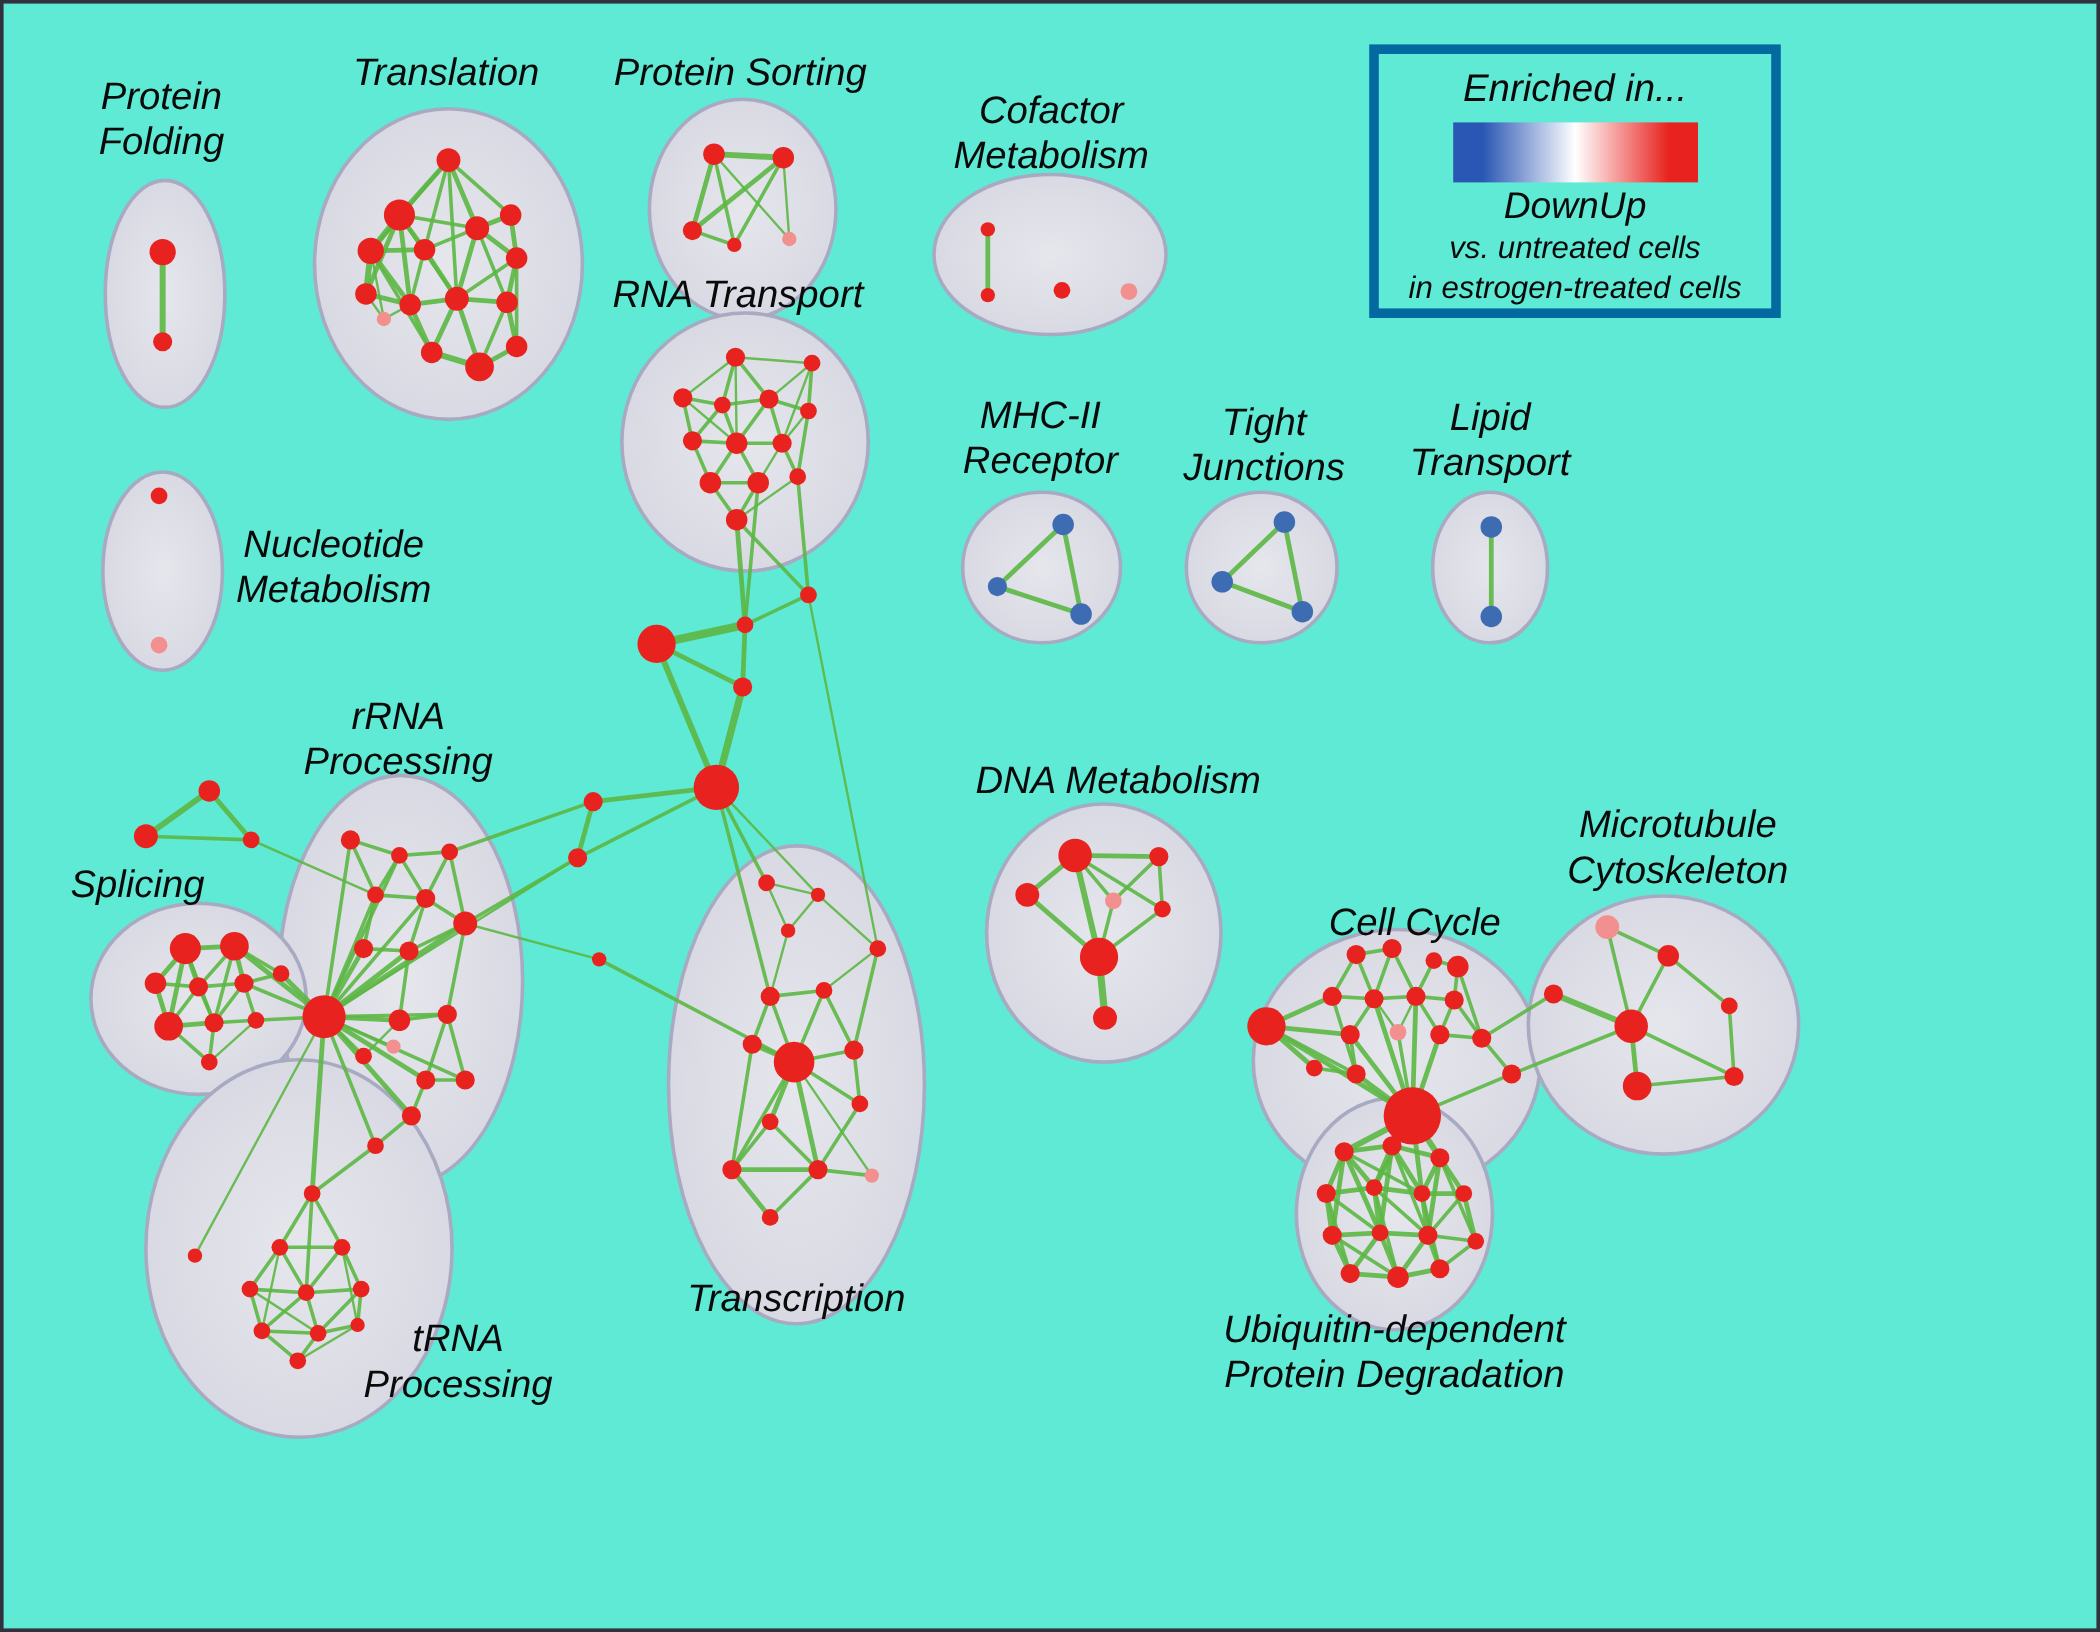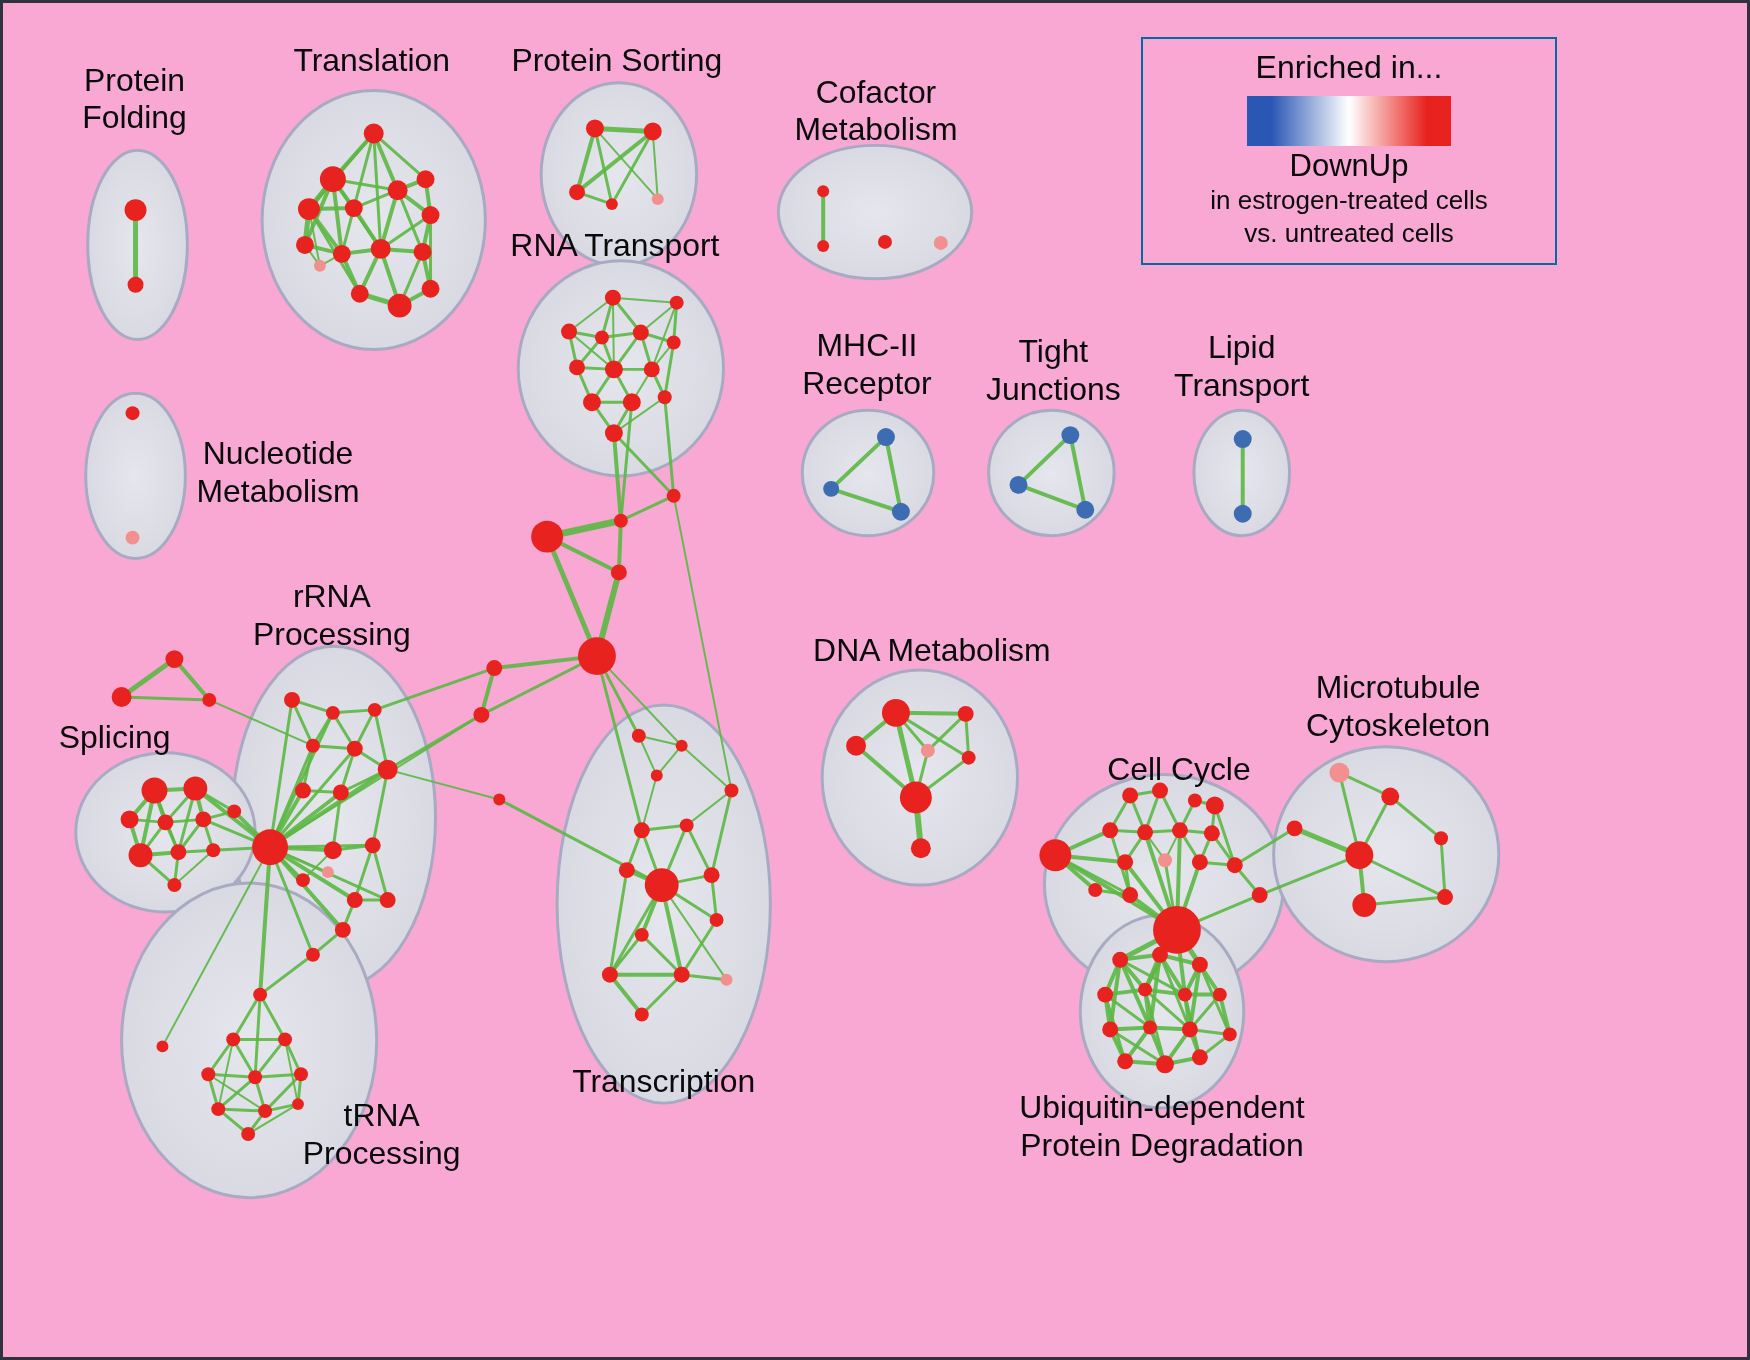--- a/index.html
+++ b/index.html
@@ -1,28 +1,29 @@
 <!DOCTYPE html>
 <html><head>
 <meta charset="utf-8">
 <style>
   html,body{margin:0;padding:0;background:#ffffff;}
   .page{
     position:relative;
     width:1750px;height:1360px;
     box-sizing:border-box;
-    background:#f9a8d4;
+    background:#5eead4;
     border:3px solid #32323e;
     overflow:hidden;
     font-family:"Liberation Sans",sans-serif;
+    font-style:italic;
   }
   #net{position:absolute;left:0;top:0;width:100%;height:100%;}
   .legend{
-    position:absolute;left:1138px;top:34px;width:416px;height:228px;
-    box-sizing:border-box;border:2px solid #0369a1;
+    position:absolute;left:1138px;top:34px;width:343px;height:228px;
+    box-sizing:border-box;border:8px solid #0369a1;
     text-align:center;color:#0a0a0a;z-index:5;
   }
   .legend-title{font-size:32px;margin-top:10px;}
   .legend-bar{width:204px;height:50px;margin:10px auto 2px;}
   .legend-row{display:flex;justify-content:center;width:252px;margin:0 auto;font-size:31px;}
   .legend-sub{font-size:26px;line-height:33px;}
 </style>
 </head>
 <body>
 
@@ -578,16 +579,16 @@
       </g>
     </svg>
 
   <div class="legend">
     <div class="legend-title">Enriched in...</div>
     <div class="legend-bar" style="background: linear-gradient(90deg, rgb(42, 87, 180) 0%, rgb(42, 87, 180) 12%, rgb(255, 255, 255) 50%, rgb(232, 35, 31) 88%, rgb(232, 35, 31) 100%);"></div>
     <div class="legend-row">
       <span>Down</span>
       <span>Up</span>
     </div>
+    <div class="legend-sub">vs. untreated cells</div>
     <div class="legend-sub">in estrogen-treated cells</div>
-    <div class="legend-sub">vs. untreated cells</div>
   </div>
 </div>
 
 </body></html>

